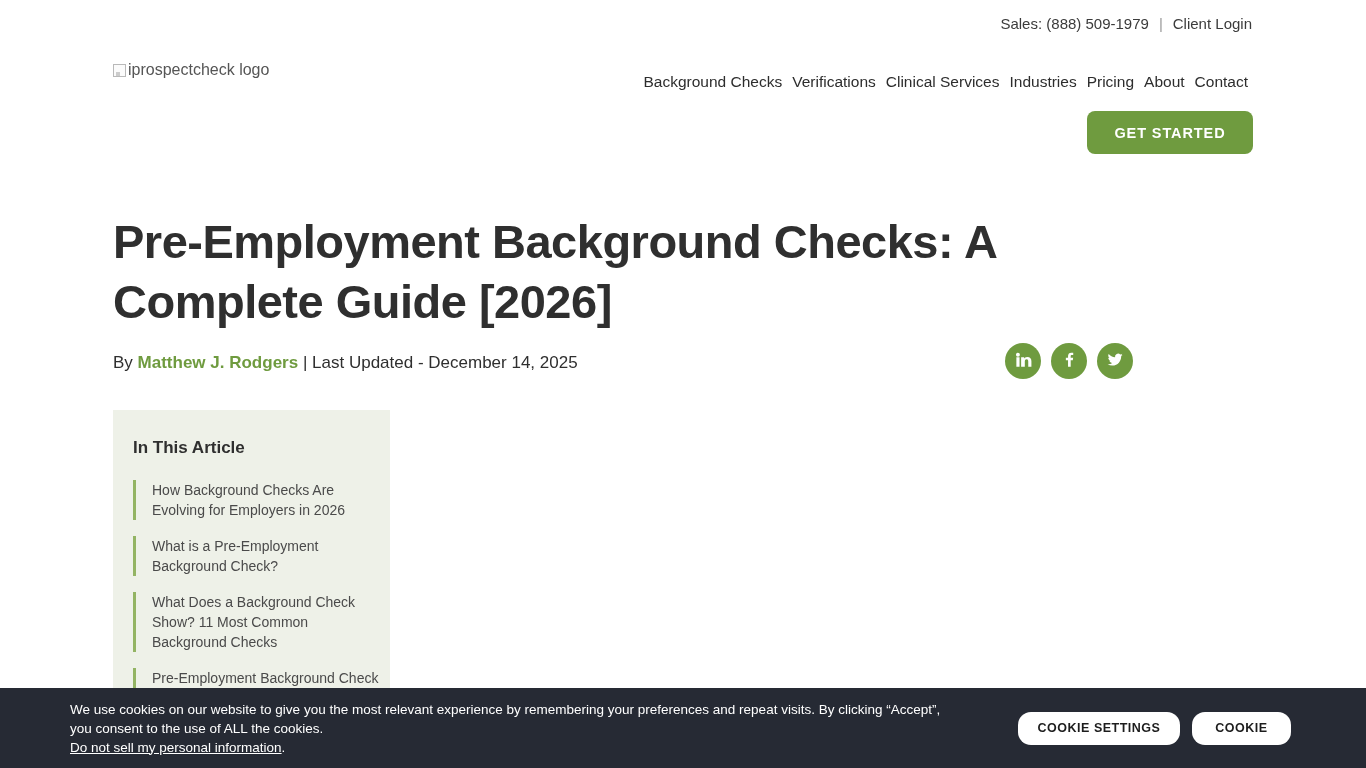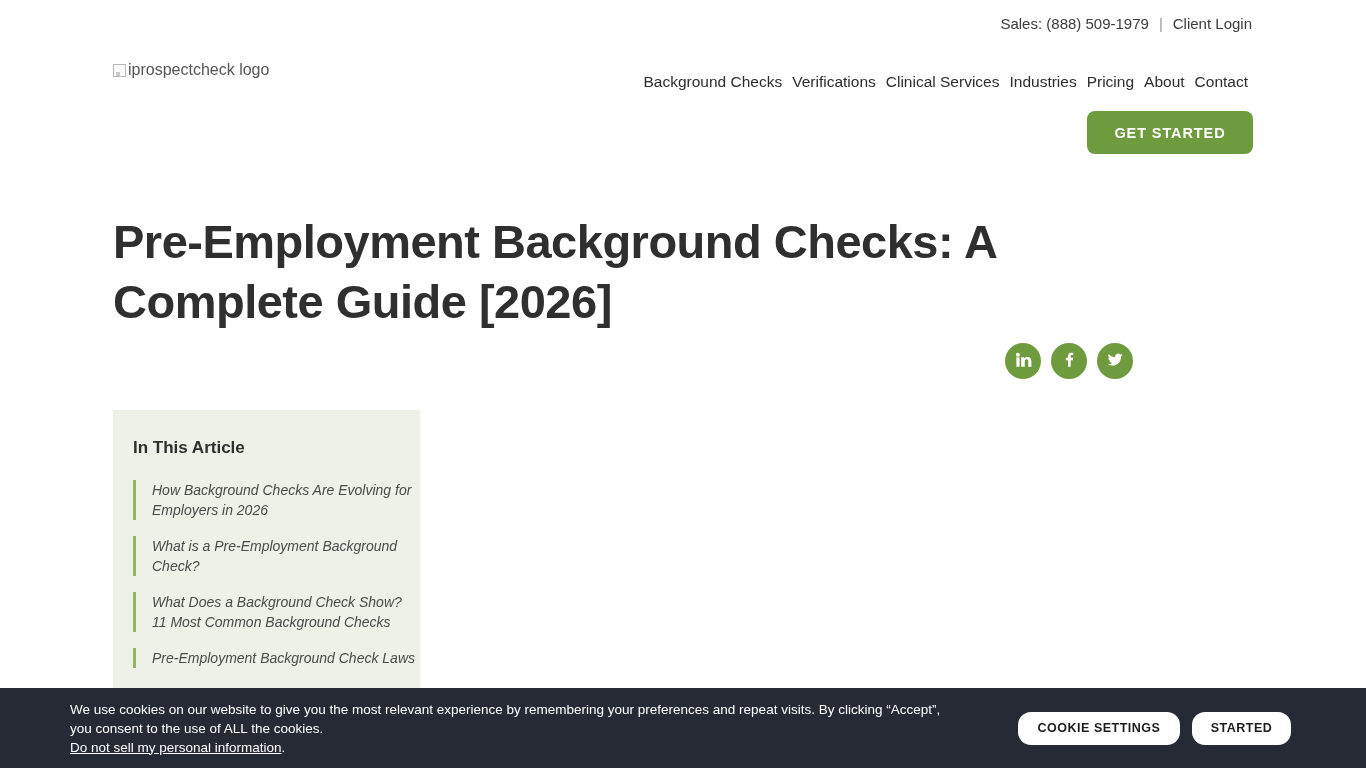--- a/index.html
+++ b/index.html
@@ -144,33 +144,33 @@
     justify-content: center;
     cursor: pointer;
   }
   .share-btn svg { width: 19px; height: 19px; fill: #ffffff; }
 
   
   .toc {
     position: absolute;
     left: 113px;
     top: 410px;
-    width: 307px;
+    width: 277px;
     height: 280px;
     background: #eef1e8;
     padding: 28px 4px 0 20px;
     overflow: hidden;
   }
   .toc-title {
     font-size: 17px;
     font-weight: bold;
     color: #2f2f2f;
     margin-bottom: 22px;
   }
-  .toc-list { list-style: none; font-style: italic; }
+  .toc-list { list-style: none; }
   .toc-item {
     border-left: 3px solid #93b463;
     padding: 0 0 0 16px;
     margin-bottom: 16px;
     font-size: 14px;
     line-height: 20px;
     color: #4a4a4a;
     cursor: pointer;
   }
 
@@ -273,20 +273,25 @@
       <span class="nav-item">Pricing</span>
       <span class="nav-item">About</span>
       <span class="nav-item">Contact</span>
     </nav>
 
     <button class="cta">GET STARTED</button>
   </div>
 
   <h1 class="article-title">Pre-Employment Background Checks: A Complete Guide [2026]</h1>
 
+  <div class="byline">
+    <span>By</span>
+    <a href="#" class="author">Matthew J. Rodgers</a>
+    <span>| Last Updated - December 14, 2025</span>
+  </div>
 
   <div class="share">
     <div class="share-btn">
       <span>
         <svg viewBox="0 0 24 24">
             <path d="M4.98 3.5a2.5 2.5 0 1 1 0 5 2.5 2.5 0 0 1 0-5zM3 9h4v12H3V9zm6 0h3.8v1.7h.05c.53-.95 1.83-1.95 3.77-1.95C20.6 8.75 22 10.9 22 14.1V21h-4v-6.1c0-1.45-.03-3.3-2.02-3.3-2.02 0-2.33 1.57-2.33 3.2V21H9V9z"></path>
           </svg>
       </span>
     </div>
     <div class="share-btn">
@@ -316,17 +321,17 @@
   </aside>
 
 
   <div class="cookie">
     <div>
       <div class="cookie-text">We use cookies on our website to give you the most relevant experience by remembering your preferences and repeat visits. By clicking “Accept”, you consent to the use of ALL the cookies.</div>
       <a href="#" class="cookie-link">Do not sell my personal information</a><span class="cookie-text" style="display:inline">.</span>
     </div>
     <div class="cookie-actions">
       <button class="cookie-btn cookie-settings">COOKIE SETTINGS</button>
-      <button class="cookie-btn cookie-accept">STARTED</button>
+      <button class="cookie-btn cookie-accept">COOKIE</button>
     </div>
   </div>
 
 </div>
 
 </body></html>

